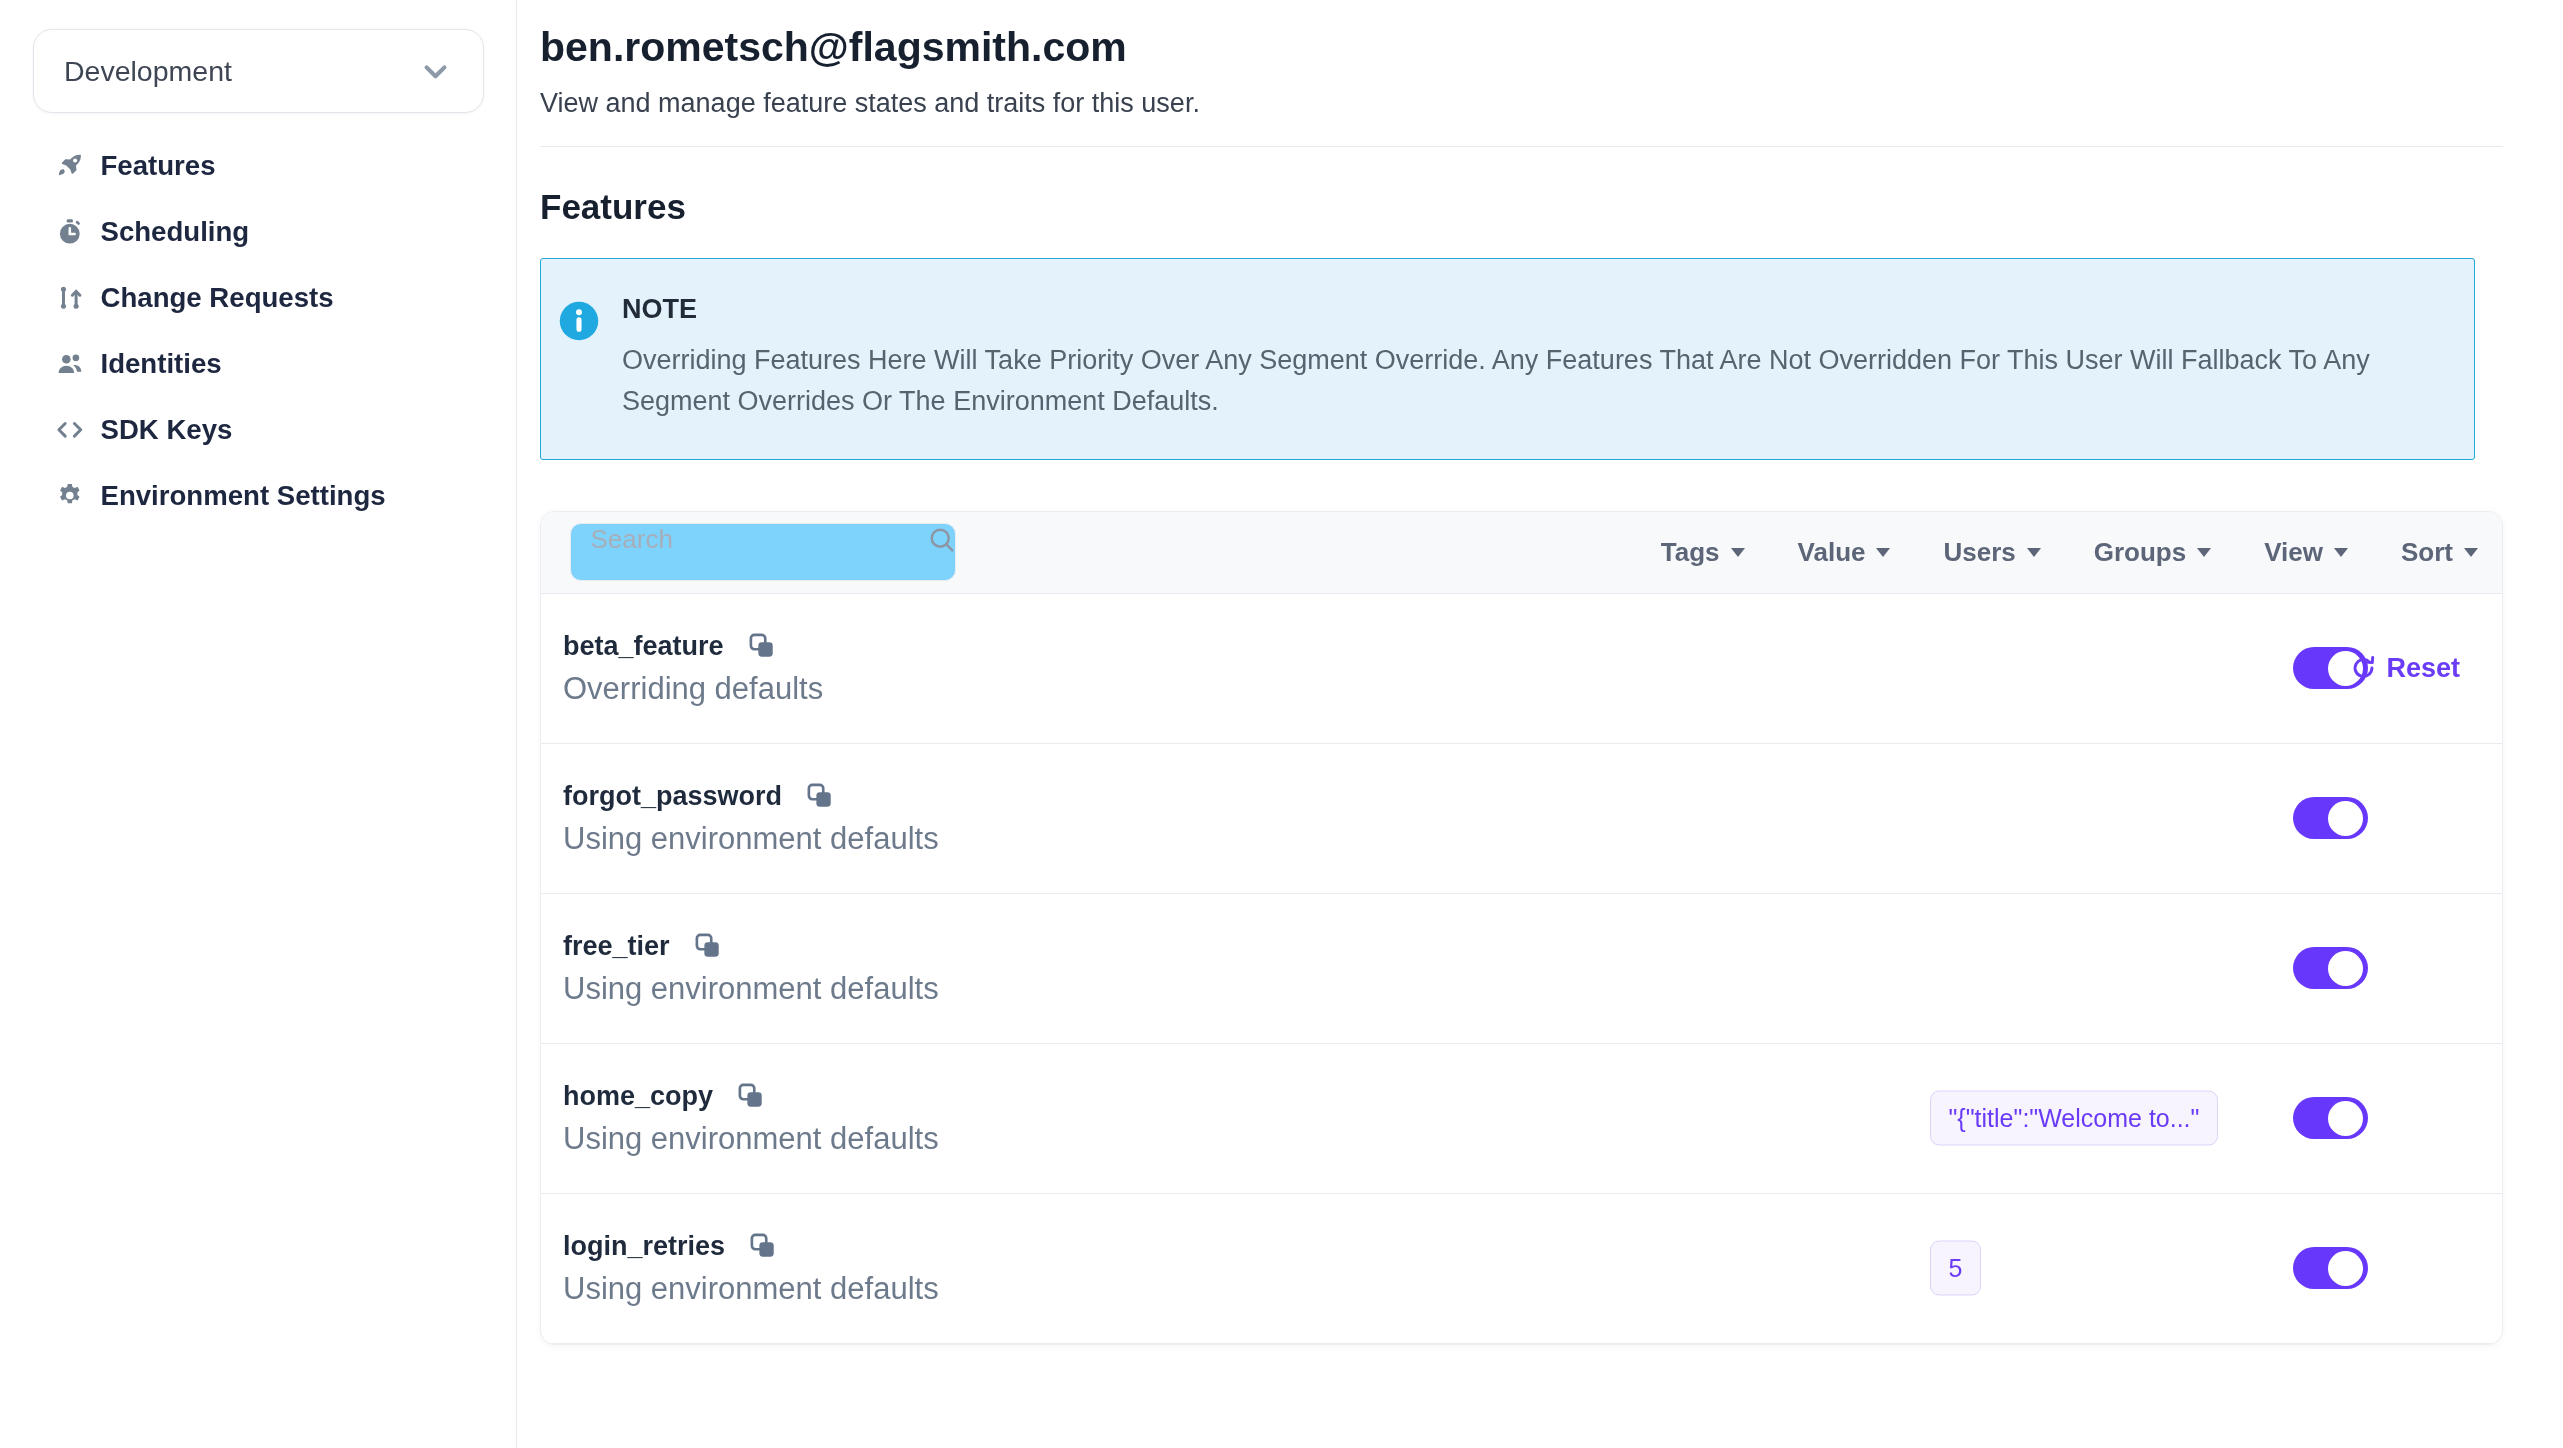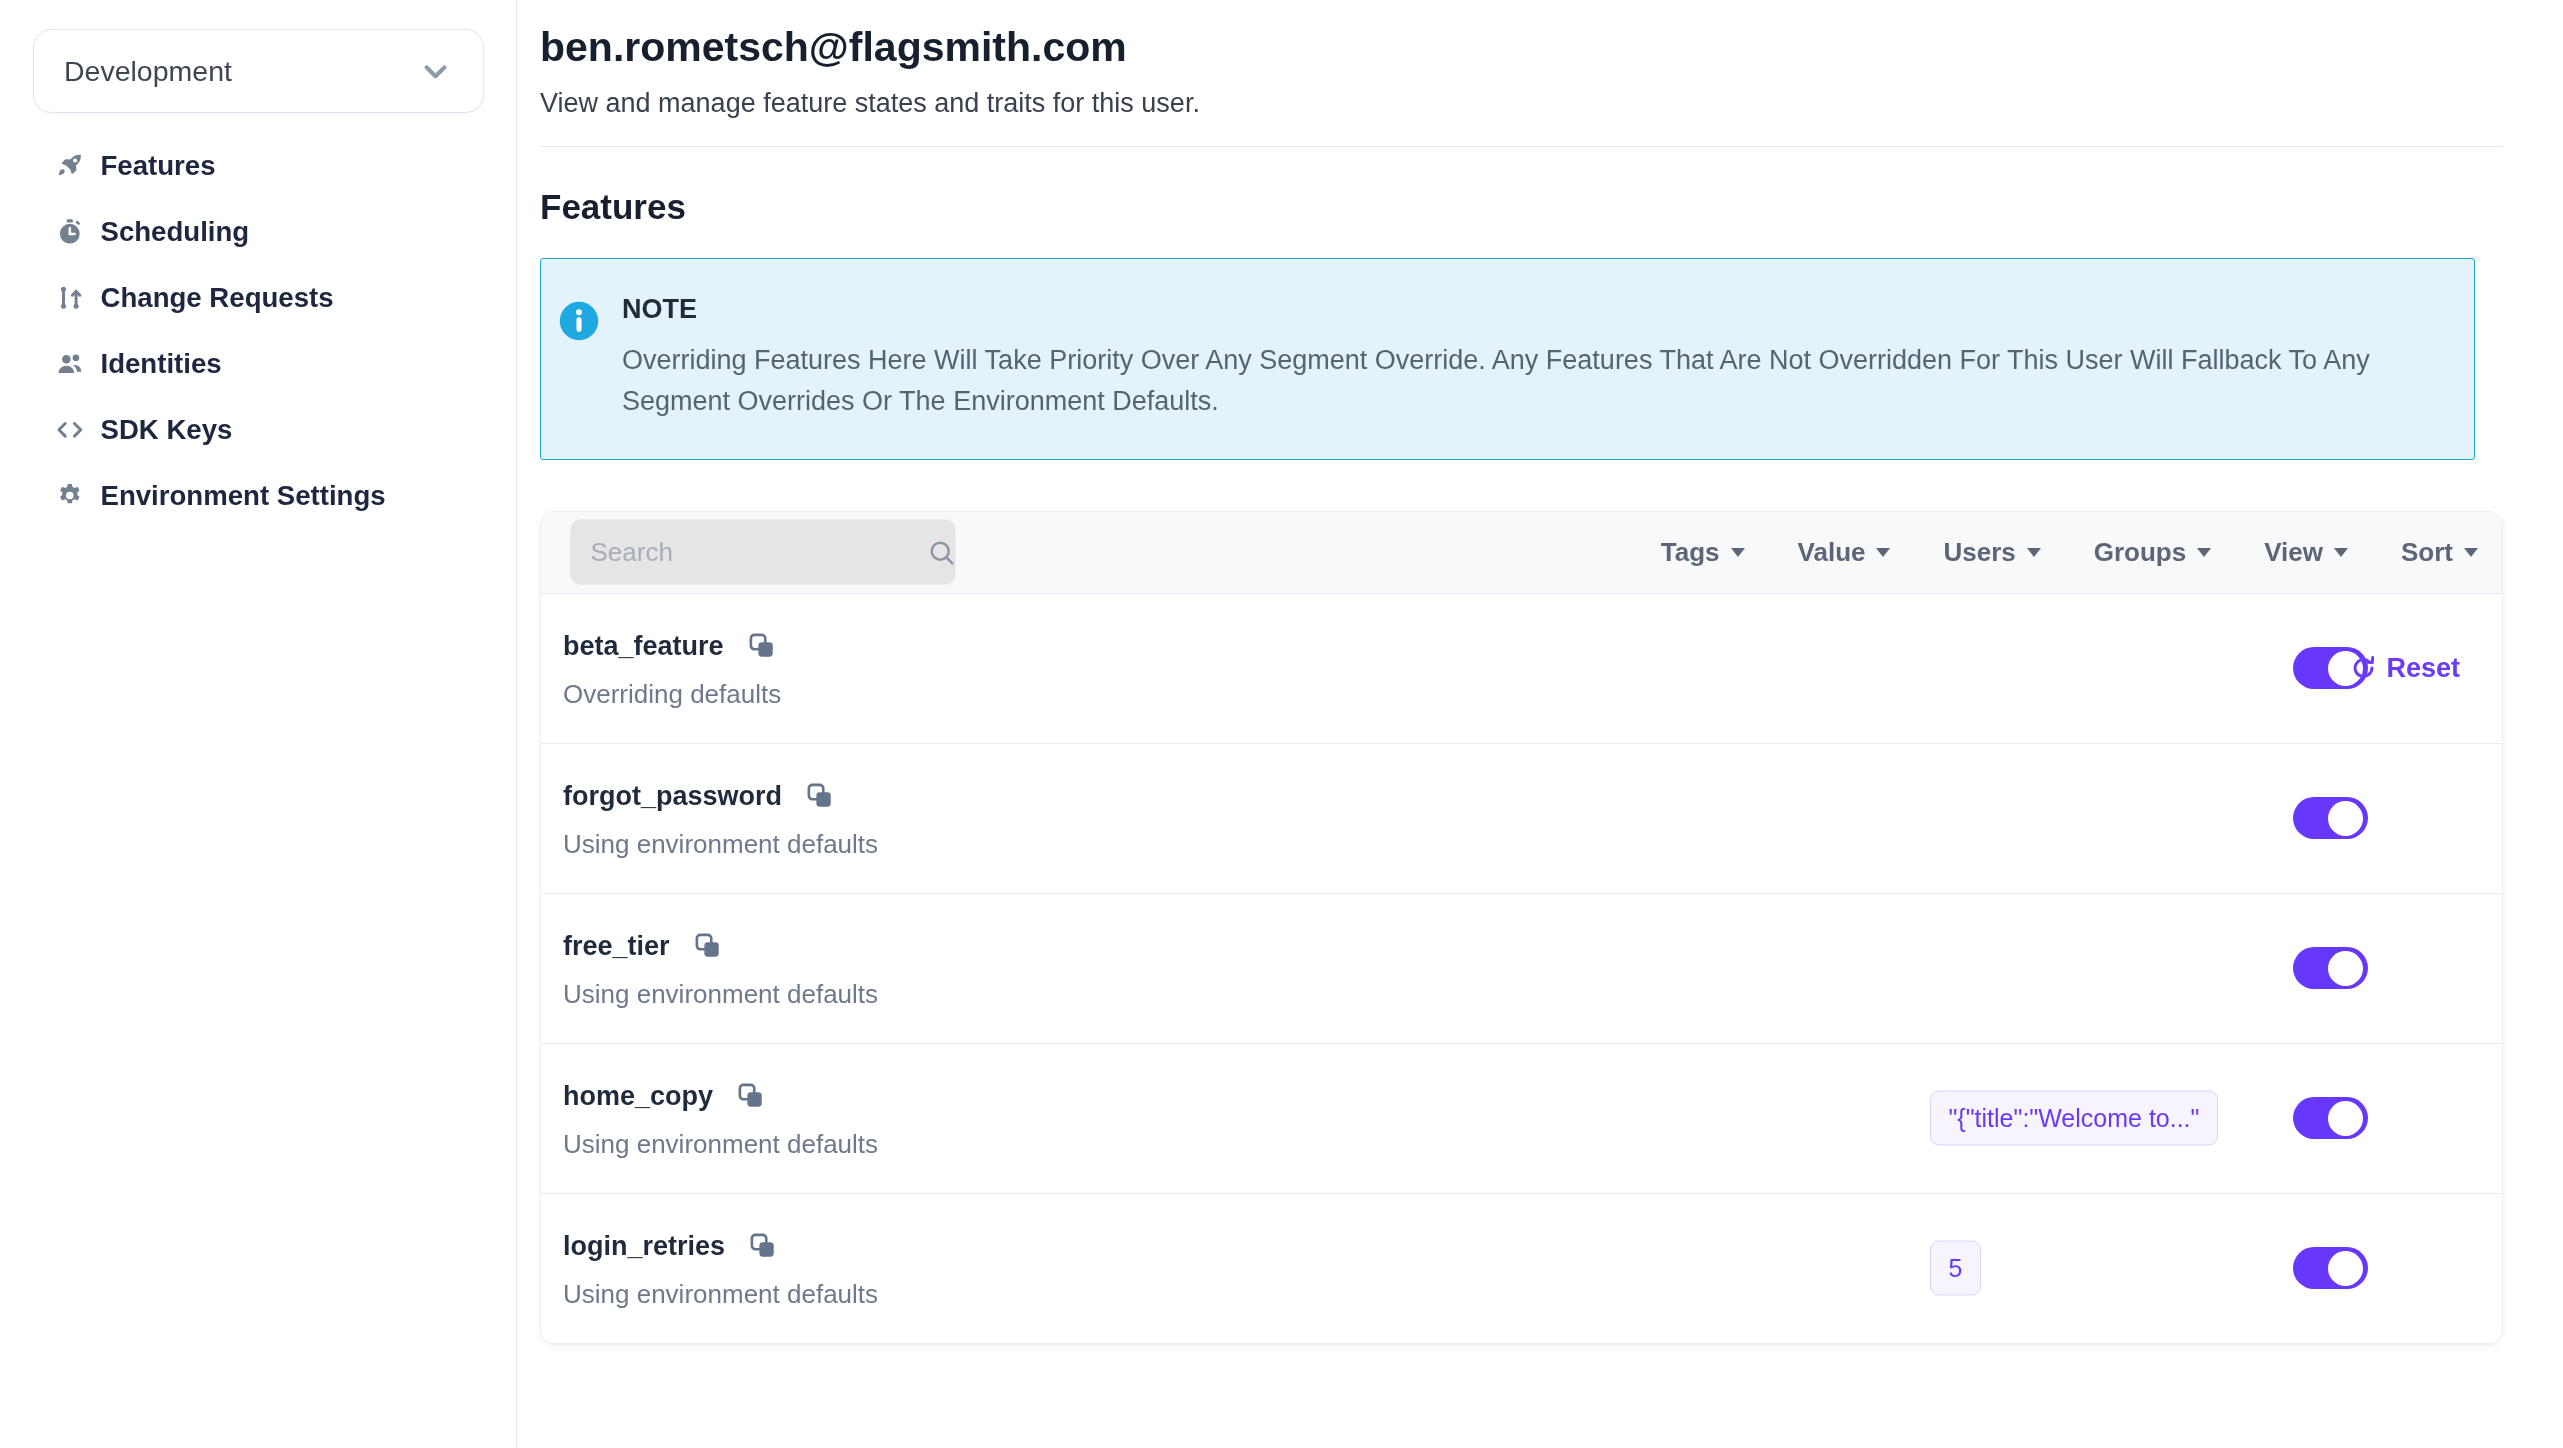--- a/index.html
+++ b/index.html
@@ -33,36 +33,36 @@
     border-radius:3px; display:flex; padding:35px 37px 37px 17px; }
   .note .info-wrap { width:42px; height:42px; margin:5.5px 22px 0 0; flex:none; }
   .note-title { font-size:27px; font-weight:700; color:#222b38; }
   .note-body { margin-top:14.7px; font-size:27px; line-height:41px; color:#57646f; max-width:1756px; }
 
   
   .panel { margin-top:51px; width:1963px; border:1.8px solid #ebedf2; border-radius:14.7px;
     background:#fff; overflow:hidden; box-shadow:0 1.8px 7.4px rgba(20,20,40,.04); }
   .panel-header { height:82px; background:#f8f9fb; border-bottom:1.8px solid #e7e9ee;
     display:flex; align-items:center; padding:0 24px 0 28.5px; }
-  .search-box { width:386px; height:66px; background:#e5e5e5; border:1.8px solid #e9ebf0;
-    border-radius:11px; display:flex; align-items:center; padding:0 16.5px 0 20px; }
+  .search-box { width:386px; height:58px; background:#7dd3fc; border:1.8px solid #e9ebf0;
+    border-radius:11px; display:flex; align-items:flex-start; padding:0 16.5px 0 20px; }
   .search-box input { border:none; outline:none; flex:1; font-size:26px;
     font-family:"Liberation Sans", sans-serif; color:#3e4653; background:transparent; }
   .search-box input::placeholder { color:#a7aeba; }
   .filters { margin-left:auto; display:flex; align-items:center; gap:53px; }
   .filter { display:flex; align-items:center; font-size:26px; font-weight:600;
     color:#5c6678; cursor:pointer; }
   .caret { width:0; height:0; border-left:7.4px solid transparent;
     border-right:7.4px solid transparent; border-top:9.2px solid #5c6678; margin-left:11px; }
 
   .frow { height:150px; border-bottom:1.8px solid #eaebf1; position:relative; padding-left:22px; }
   .fname-line { padding-top:37px; display:flex; align-items:center; gap:24px; }
   .fname { font-size:27px; font-weight:700; color:#1f2b3c; }
   .copy-btn { width:27.6px; height:27.6px; cursor:pointer; display:flex; }
-  .fstatus { margin-top:17px; font-size:26px; color:#6d7a8c; }
+  .fstatus { margin-top:9px; font-size:31px; color:#6d7a8c; }
   .chip { position:absolute; left:1389px; top:50%; transform:translateY(-50%);
     background:#f7f4fe; border:1.8px solid #ddd3f9; border-radius:9.2px; color:#6a3bf7;
     font-size:25px; padding:12px 17.5px; cursor:pointer; white-space:nowrap; }
   .switch { position:absolute; right:134px; top:50%; transform:translateY(-50%);
     width:75px; height:42px; border-radius:21px; background:#6837fc; cursor:pointer; }
   .switch .knob { position:absolute; top:3.7px; right:4.6px; width:35px; height:35px;
     border-radius:50%; background:#fff; }
   .reset { position:absolute; right:42px; top:50%; transform:translateY(-50%);
     display:flex; align-items:center; gap:9.2px; color:#6a3cf8; font-size:27px;
     font-weight:700; cursor:pointer; }

